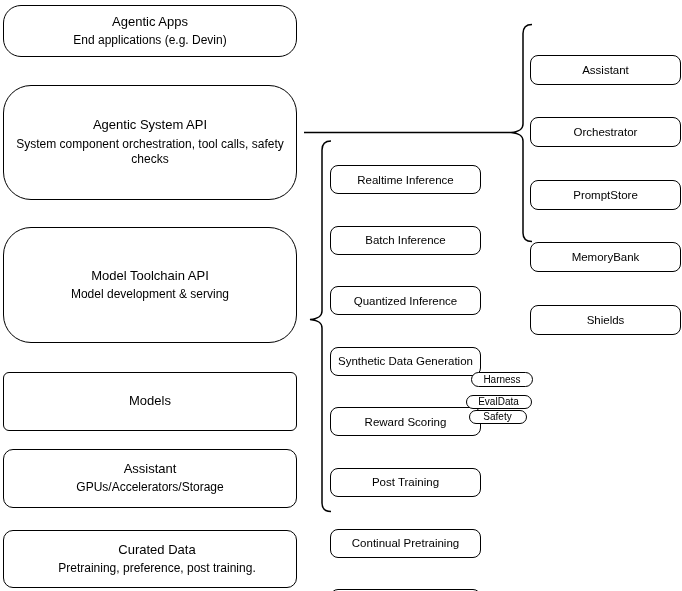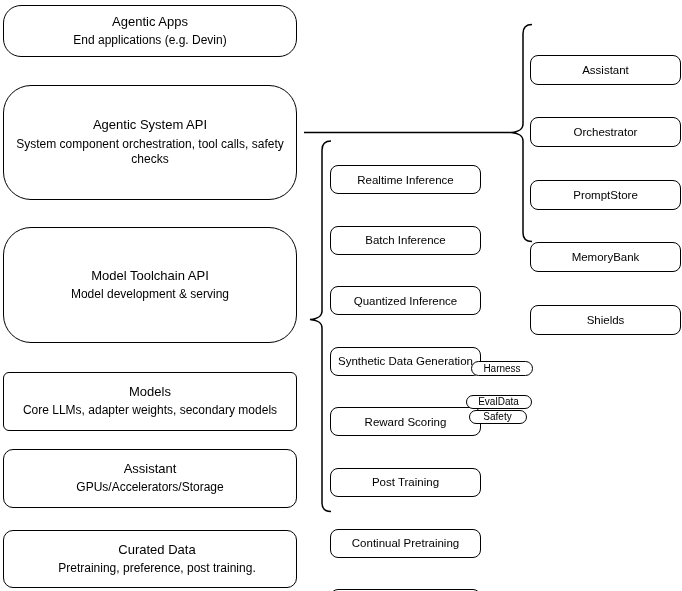--- a/index.html
+++ b/index.html
@@ -39,21 +39,21 @@
     display:flex;flex-direction:column;gap:12.4px;
   }
   .right-col .chip{height:30px;}
   
   .tag{
     position:absolute;background:#ffffff;border:1.3px solid #000000;
     border-radius:999px;box-sizing:border-box;z-index:5;
     display:flex;align-items:center;justify-content:center;
     font-size:10px;
   }
-  .tag-harness {left:471px;  top:361px;width:62px;height:15px;}
+  .tag-harness {left:471px;  top:372px;width:62px;height:15px;}
   .tag-evaldata{left:465.5px;top:394.5px;width:66px;height:14.5px;}
   .tag-safety  {left:468.5px;top:409.5px;width:58px;height:14.5px;}
   
   .overlay{position:absolute;left:0;top:0;width:682px;height:591px;pointer-events:none;}
 </style>
 </head>
 <body>
 
 <div class="canvas">
 
@@ -64,21 +64,20 @@
   <div class="node pos-sysapi">
     <div class="node-title">Agentic System API</div>
     <div class="node-sub">System component orchestration, tool calls, safety checks</div>
   </div>
   <div class="node pos-toolchain">
     <div class="node-title">Model Toolchain API</div>
     <div class="node-sub">Model development &amp; serving</div>
   </div>
   <div class="node pos-models">
     <div class="node-title">Models</div>
-    <div class="node-sub">Core LLMs, adapter weights, secondary models</div>
   </div>
   <div class="node pos-hardware">
     <div class="node-title">Assistant</div>
     <div class="node-sub">GPUs/Accelerators/Storage</div>
   </div>
   <div class="node pos-data">
     <div class="node-title">Curated Data</div>
     <div class="node-sub">Pretraining, preference, post training.</div>
   </div>
 

